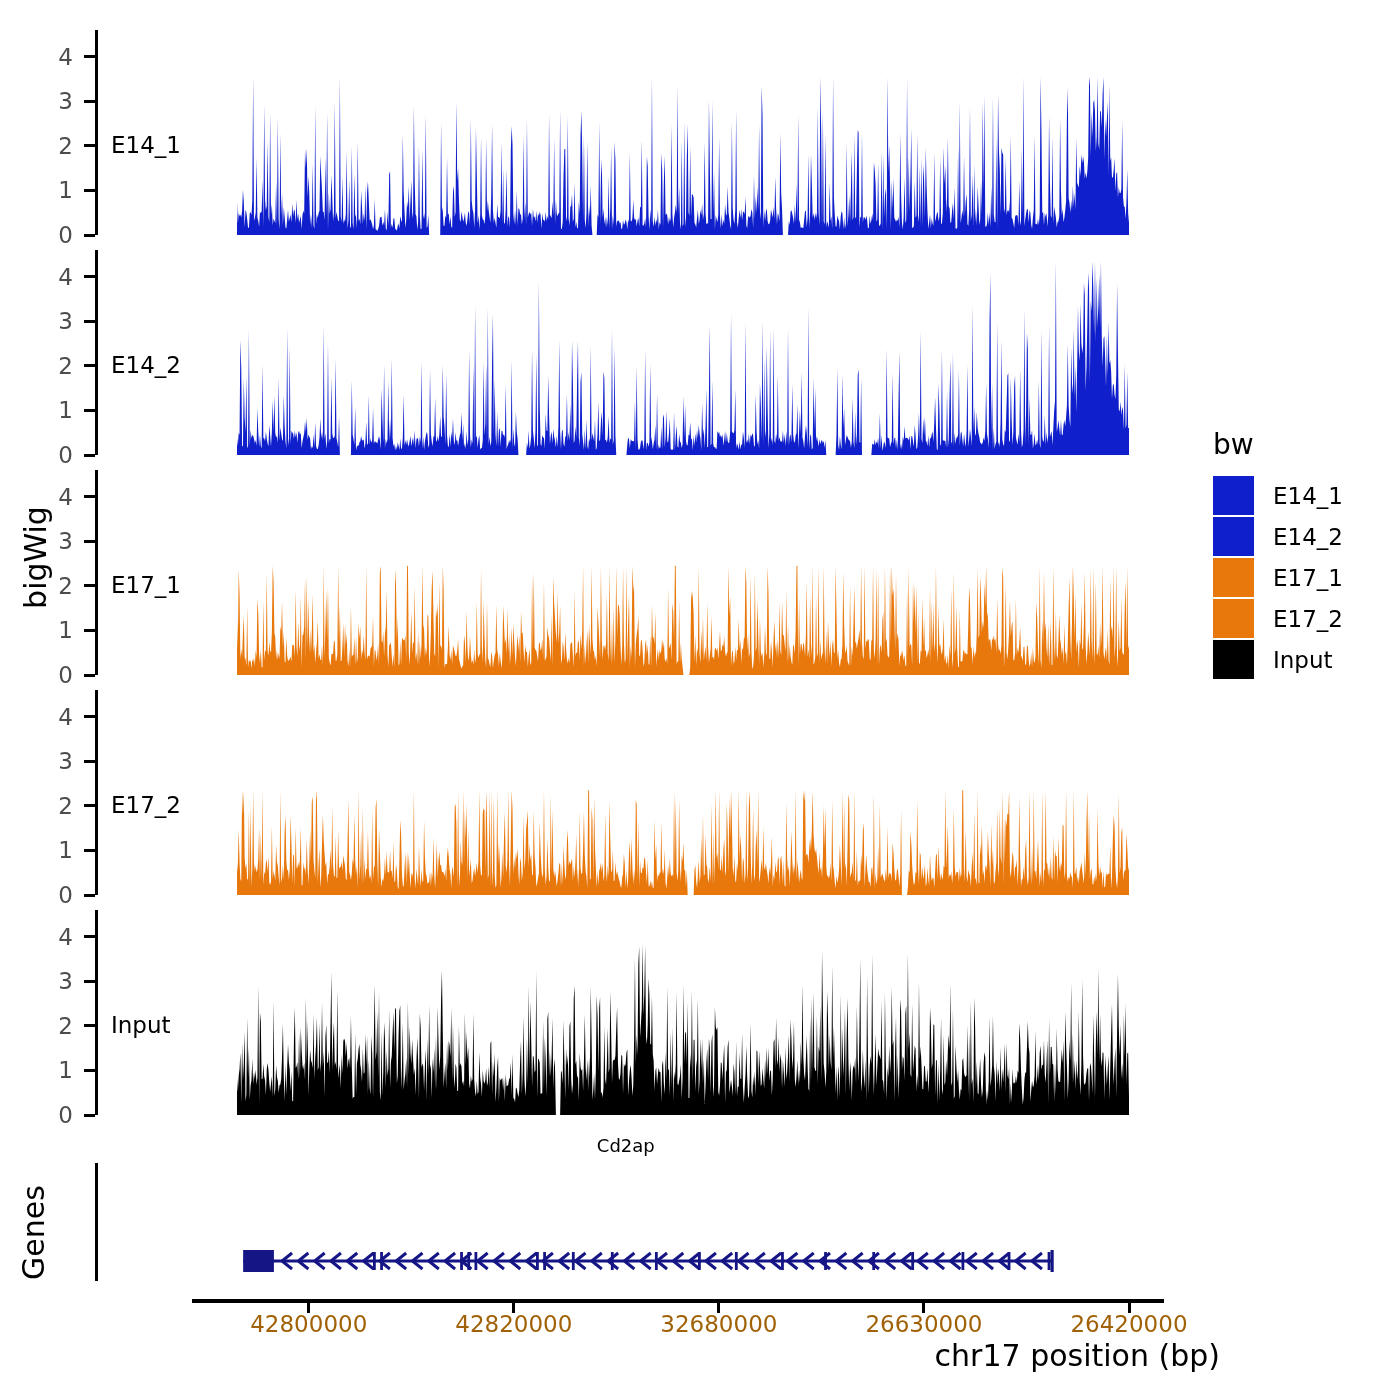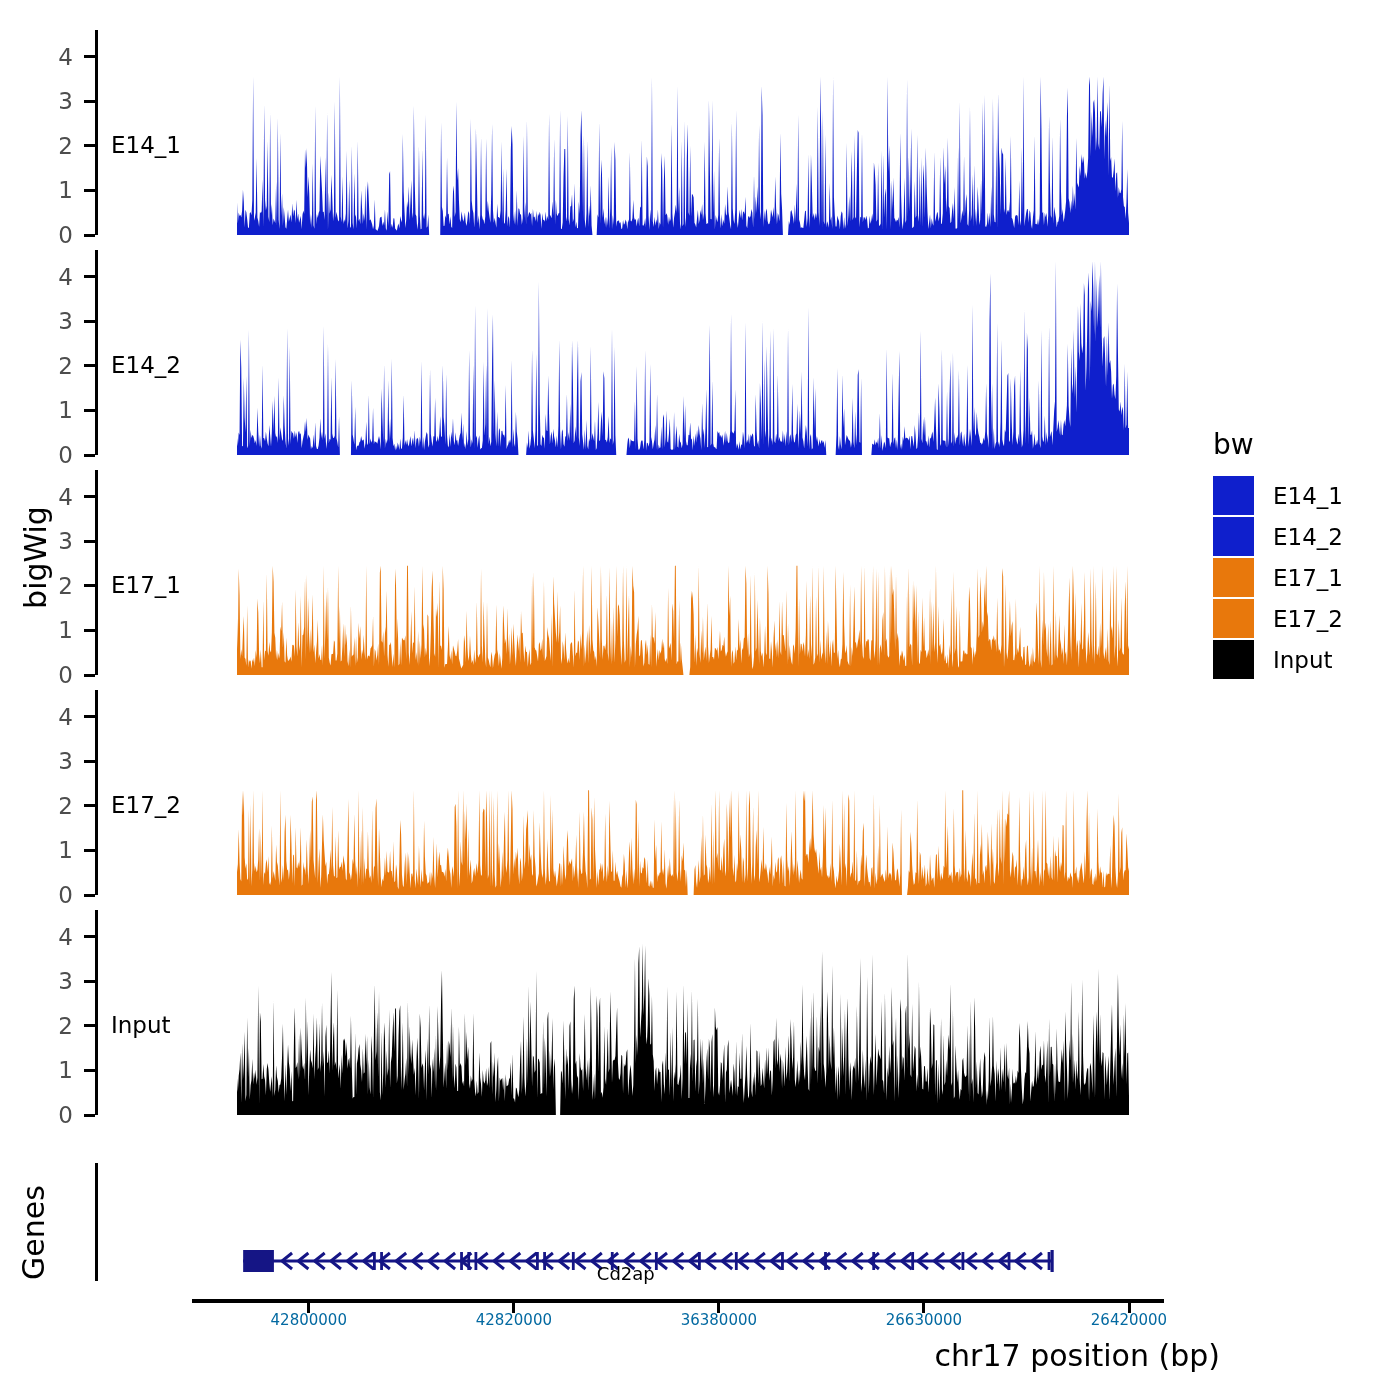--- a/index.html
+++ b/index.html
@@ -36,21 +36,21 @@
   .legend-key{width:41px;height:39px;flex:0 0 41px;}
   .legend-text{font-size:23px;color:#000;margin-left:19px;white-space:nowrap;}
 
   
   .genes-axisline{position:absolute;left:95px;top:1163px;width:3px;height:118px;background:#000;}
   .gene-name{position:absolute;font-size:18px;color:#000;white-space:nowrap;}
 
   
   .xaxis-line{position:absolute;height:4px;background:#000;}
   .xtick{position:absolute;width:3px;height:10px;background:#000;}
-  .xticklabel{position:absolute;font-size:15px;color:#0369a1;text-align:center;
+  .xticklabel{position:absolute;font-size:23px;color:#a16207;text-align:center;
               width:200px;transform:translateX(-50%);}
 </style>
 </head>
 <body>
 
 <div id="root">
 
   <div class="ylab-outer" id="ylab-bigwig" style="left: -45px; top: 540px; width: 160px; transform: rotate(-90deg);">bigWig</div>
 
   <div class="ylab-outer" id="ylab-genes" style="left: -42px; top: 1215px; width: 150px; transform: rotate(-90deg);">Genes</div>
@@ -256,23 +256,23 @@
       </svg>
     </div>
 
   <div id="xaxis">
       <div class="xaxis-line" style="left: 192px; top: 1299px; width: 972px;"></div>
       <div class="xtick" style="left: 307.27px; top: 1303px;"></div>
       <div class="xticklabel" style="left: 308.77px; top: 1311px;">42800000</div>
       <div class="xtick" style="left: 512.328px; top: 1303px;"></div>
       <div class="xticklabel" style="left: 513.828px; top: 1311px;">42820000</div>
       <div class="xtick" style="left: 717.385px; top: 1303px;"></div>
-      <div class="xticklabel" style="left: 718.885px; top: 1311px;">36380000</div>
+      <div class="xticklabel" style="left: 718.885px; top: 1311px;">32680000</div>
       <div class="xtick" style="left: 922.443px; top: 1303px;"></div>
       <div class="xticklabel" style="left: 923.943px; top: 1311px;">26630000</div>
       <div class="xtick" style="left: 1127.5px; top: 1303px;"></div>
       <div class="xticklabel" style="left: 1129px; top: 1311px;">26420000</div>
     </div>
 
   <div class="xlab-outer">chr17 position (bp)</div>
 
-<div class="gene-name" style="left: 596.862px; top: 1263px;">Cd2ap</div>
+<div class="gene-name" style="left: 596.862px; top: 1135px;">Cd2ap</div>
   </div>
 
 </body></html>

